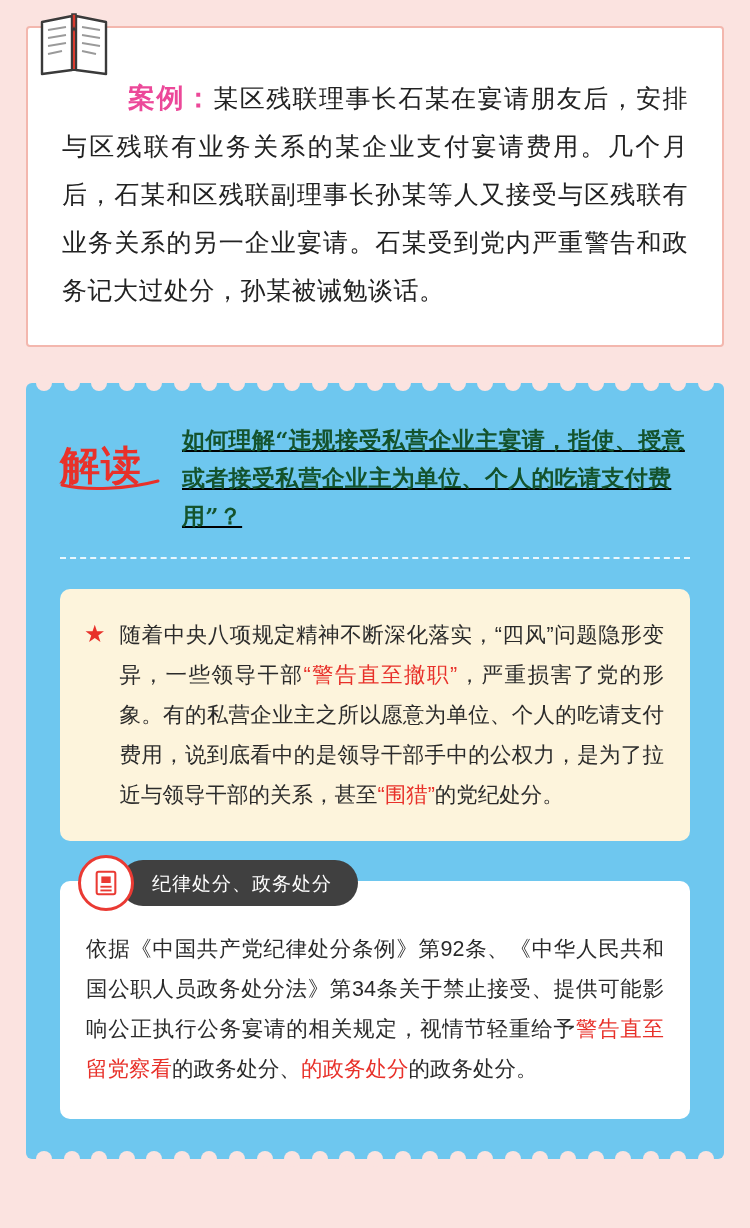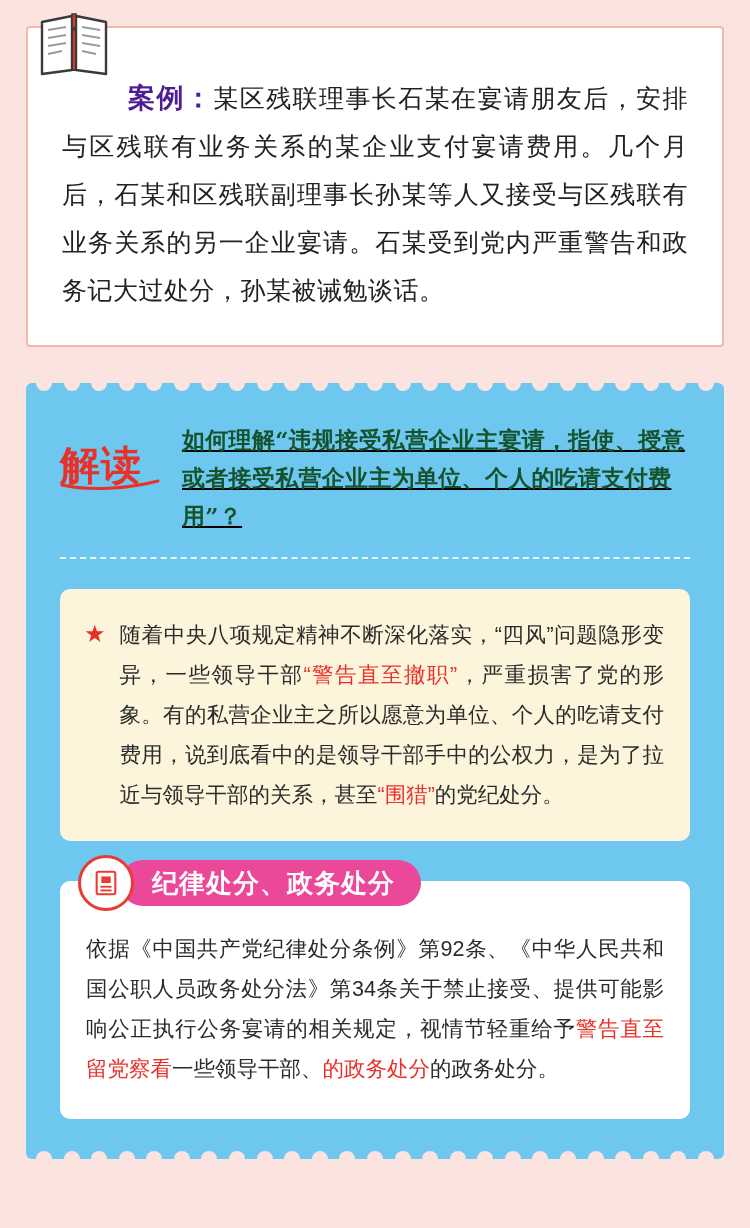--- a/index.html
+++ b/index.html
@@ -43,21 +43,21 @@
     font-size: 25px;
     line-height: 48px;
     color: #222222;
     text-align: justify;
     letter-spacing: 0.5px;
   }
   .case-label {
     font-family: "DejaVu Serif", "Liberation Serif", serif;
     font-weight: bold;
     font-size: 27px;
-    color: #4c1d95;
+    color: #ec4899;
     padding-left: 66px;
   }
 
   
   .blue-panel {
     position: relative;
     margin-top: 36px;
     background: #6ec7ef;
     border-radius: 6px;
     padding: 34px 26px 40px 26px;
@@ -160,25 +160,25 @@
     border: 3px solid #ea3a33;
     display: flex;
     align-items: center;
     justify-content: center;
     box-sizing: border-box;
     position: relative;
     z-index: 2;
   }
   .pun-title-pill {
     margin-left: -14px;
-    background: #ec4899;
+    background: #404040;
     color: #ffffff;
     font-family: "DejaVu Serif", "Liberation Serif", serif;
-    font-weight: bold;
-    font-size: 26px;
+    font-weight: normal;
+    font-size: 19px;
     line-height: 46px;
     padding: 0 26px 0 32px;
     border-radius: 26px;
     letter-spacing: 1px;
     white-space: nowrap;
   }
   .pun-text {
     font-size: 21.5px;
     line-height: 40px;
     color: #2b2b2b;
@@ -267,21 +267,21 @@
           <svg viewBox="0 0 30 30" width="28" height="28" xmlns="http://www.w3.org/2000/svg">
             <rect x="5" y="3" width="20" height="24" rx="2" fill="none" stroke="#ea3a33" stroke-width="2.2"></rect>
             <rect x="10" y="8" width="10" height="7" fill="#ea3a33"></rect>
             <line x1="9" y1="19" x2="21" y2="19" stroke="#ea3a33" stroke-width="2"></line>
             <line x1="9" y1="23" x2="21" y2="23" stroke="#ea3a33" stroke-width="2"></line>
           </svg>
         </div>
         <div class="pun-title-pill">纪律处分、政务处分</div>
       </div>
       <div class="pun-text">
-        <span>依据《中国共产党纪律处分条例》第92条、《中华人民共和国公职人员政务处分法》第34条关于禁止接受、提供可能影响公正执行公务宴请的相关规定，视情节轻重给予</span><span class="hl-red">警告直至留党察看</span><span>一些领导干部、</span><span class="hl-red">的政务处分</span><span>的政务处分。</span>
+        <span>依据《中国共产党纪律处分条例》第92条、《中华人民共和国公职人员政务处分法》第34条关于禁止接受、提供可能影响公正执行公务宴请的相关规定，视情节轻重给予</span><span class="hl-red">警告直至留党察看</span><span>的政务处分、</span><span class="hl-red">的政务处分</span><span>的政务处分。</span>
       </div>
     </div>
 
     <div class="notch-row bottom">
       <span class="notch"></span>
         <span class="notch"></span>
         <span class="notch"></span>
         <span class="notch"></span>
         <span class="notch"></span>
         <span class="notch"></span>

